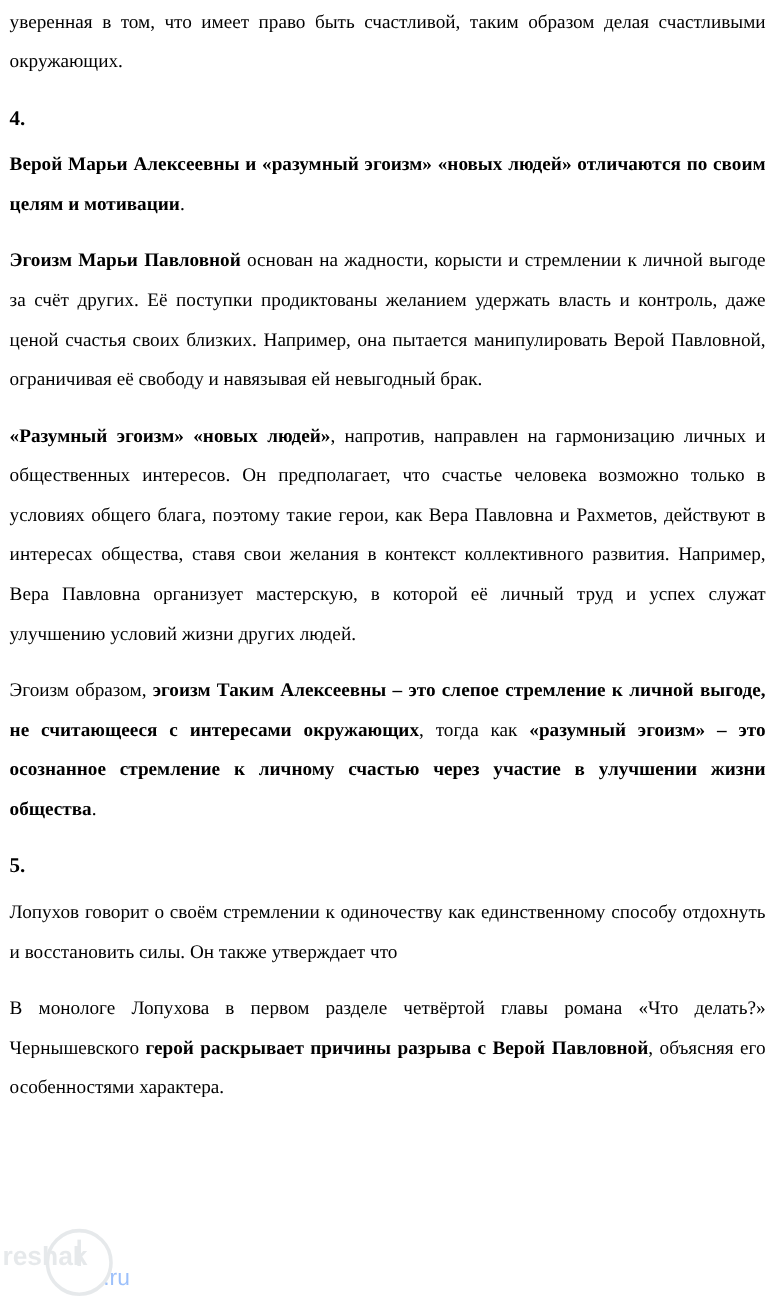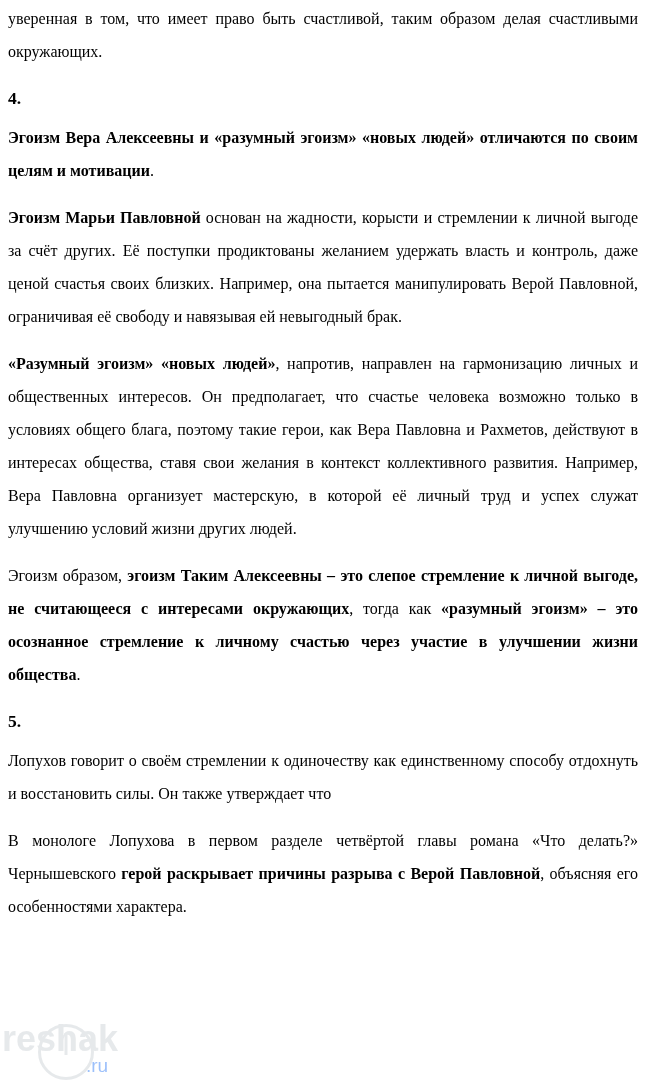--- a/index.html
+++ b/index.html
@@ -49,21 +49,21 @@
     width: 190px;
     height: 120px;
     pointer-events: none;
     opacity: 0.5;
   }
   .wm-text {
     position: absolute;
     left: 2px;
     bottom: 22px;
     font-family: "Liberation Sans", sans-serif;
-    font-size: 36px;
+    font-size: 22px;
     font-weight: bold;
     color: #cfd4d8;
     letter-spacing: 0px;
   }
   .wm-sub {
     position: absolute;
     left: 86px;
     bottom: 5px;
     font-family: "Liberation Sans", sans-serif;
     font-size: 19px;
@@ -90,21 +90,21 @@
     transform: translateX(-50%);
   }
 </style>
 </head>
 <body>
 
 <div class="page">
   <div id="doc-body">
       <p class="para first-block"><span>уверенная в том, что имеет право быть счастливой, таким образом делая счастливыми окружающих.</span></p>
       <p class="num"><span class="b">4.</span></p>
-      <p class="para"><span class="b">Эгоизм Вера Алексеевны и «разумный эгоизм» «новых людей» отличаются по своим целям и мотивации</span><span>.</span></p>
+      <p class="para"><span class="b">Верой Марьи Алексеевны и «разумный эгоизм» «новых людей» отличаются по своим целям и мотивации</span><span>.</span></p>
       <p class="para"><span class="b">Эгоизм Марьи Павловной</span><span> основан на жадности, корысти и стремлении к личной выгоде за счёт других. Её поступки продиктованы желанием удержать власть и контроль, даже ценой счастья своих близких. Например, она пытается манипулировать Верой Павловной, ограничивая её свободу и навязывая ей невыгодный брак.</span></p>
       <p class="para"><span class="b">«Разумный эгоизм» «новых людей»</span><span>, напротив, направлен на гармонизацию личных и общественных интересов. Он предполагает, что счастье человека возможно только в условиях общего блага, поэтому такие герои, как Вера Павловна и Рахметов, действуют в интересах общества, ставя свои желания в контекст коллективного развития. Например, Вера Павловна организует мастерскую, в которой её личный труд и успех служат улучшению условий жизни других людей.</span></p>
       <p class="para"><span>Эгоизм образом, </span><span class="b">эгоизм Таким Алексеевны – это слепое стремление к личной выгоде, не считающееся с интересами окружающих</span><span>, тогда как </span><span class="b">«разумный эгоизм» – это осознанное стремление к личному счастью через участие в улучшении жизни общества</span><span>.</span></p>
       <p class="num"><span class="b">5.</span></p>
       <p class="para"><span>Лопухов говорит о своём стремлении к одиночеству как единственному способу отдохнуть и восстановить силы. Он также утверждает что</span></p>
       <p class="para"><span>В монологе Лопухова в первом разделе четвёртой главы романа «Что делать?» Чернышевского </span><span class="b">герой раскрывает причины разрыва с Верой Павловной</span><span>, объясняя его особенностями характера.</span></p>
     </div>
 
   <div class="watermark">
     <div class="wm-text">reshak</div>

